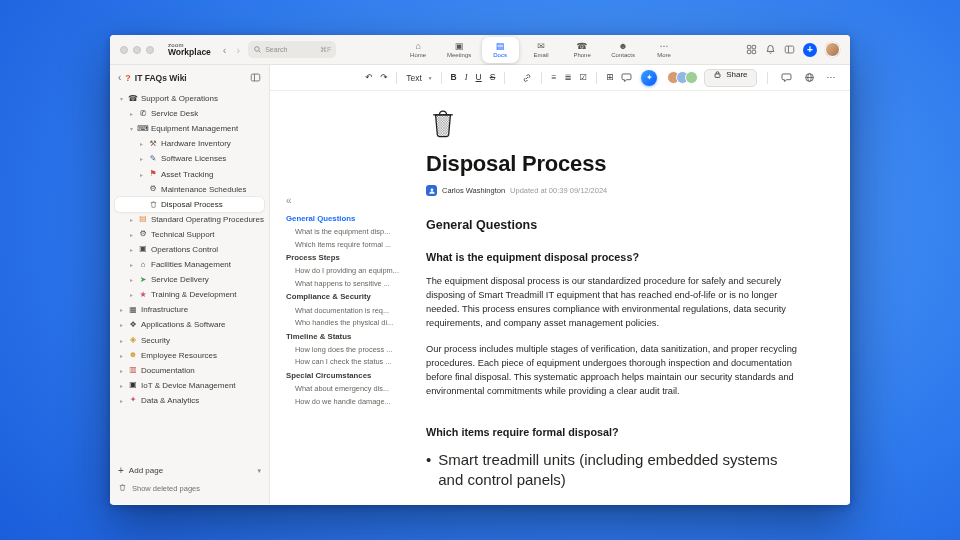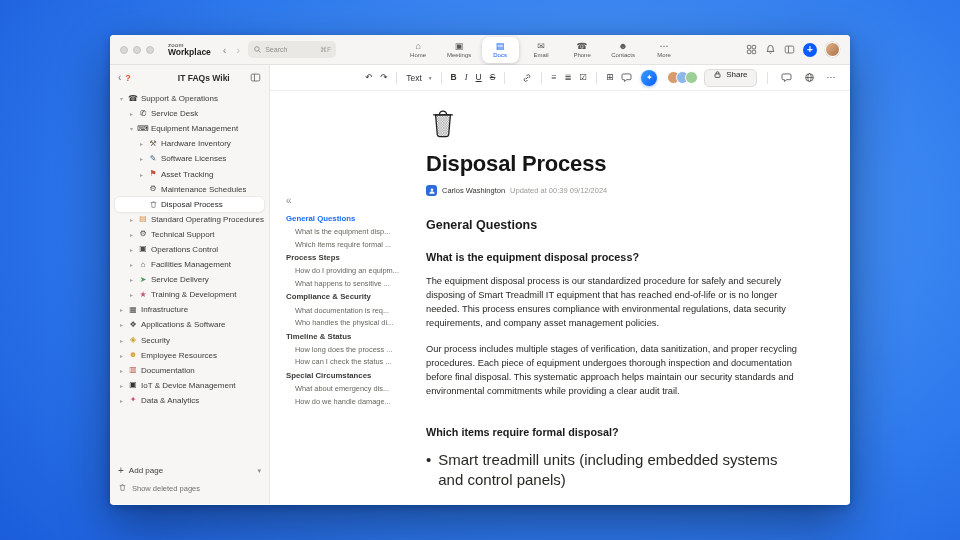--- a/index.html
+++ b/index.html
@@ -33,21 +33,21 @@
   .right-icons { display:flex; align-items:center; gap:8px; }
   .ribtn { display:flex; align-items:center; }
   .plusbtn { width:14px; height:14px; border-radius:50%; background:#0b5cff; color:#fff; font-size:10px; line-height:13px; text-align:center; font-weight:700; }
   .avatar { width:15px; height:15px; border-radius:50%; background:linear-gradient(135deg,#e5b186,#a8744d); border:1px solid #fff; box-shadow:0 0 0 .5px #d0cfcc; }
   
   .appbody { display:flex; height:439px; }
   .sidebar { width:160px; background:#f7f6f4; border-right:1px solid #e7e6e3; display:flex; flex-direction:column; }
   .sb-head { height:25px; display:flex; align-items:center; padding:0 8px; gap:4px; }
   .sb-back { color:#6e6d69; font-size:10px; }
   .wiki-badge { color:#e8502f; font-weight:700; font-size:9px; }
-  .sb-title { font-size:8.5px; font-weight:700; color:#2b2b29;margin-left:43px; }
+  .sb-title { font-size:8.5px; font-weight:700; color:#2b2b29; }
   .sb-collapse { margin-left:auto; display:flex; }
   .tree { flex:1; padding:1px 5px; overflow:hidden; }
   .trow { height:15.1px; display:flex; align-items:center; gap:3px; border-radius:5px; cursor:default; }
   .trow .chev { width:7px; font-size:6px; color:#a9a8a3; text-align:center; flex:none; }
   .trow .ticon { width:10px; font-size:8px; line-height:1; text-align:center; flex:none; display:flex; justify-content:center; }
   .trow .tlabel { font-size:8px; color:#3b3b38; white-space:nowrap; overflow:hidden; text-overflow:ellipsis; }
   .trow.sel { background:#fff; box-shadow:0 0 0 1px #ebeae7, 0 1px 2px rgba(0,0,0,.1); }
   .trow.sel .tlabel { color:#1f1f1d; }
   .sb-foot { padding:4px 8px 8px; }
   .addpage { display:flex; align-items:center; gap:5px; font-size:8px; color:#3b3b38; height:15px; }

